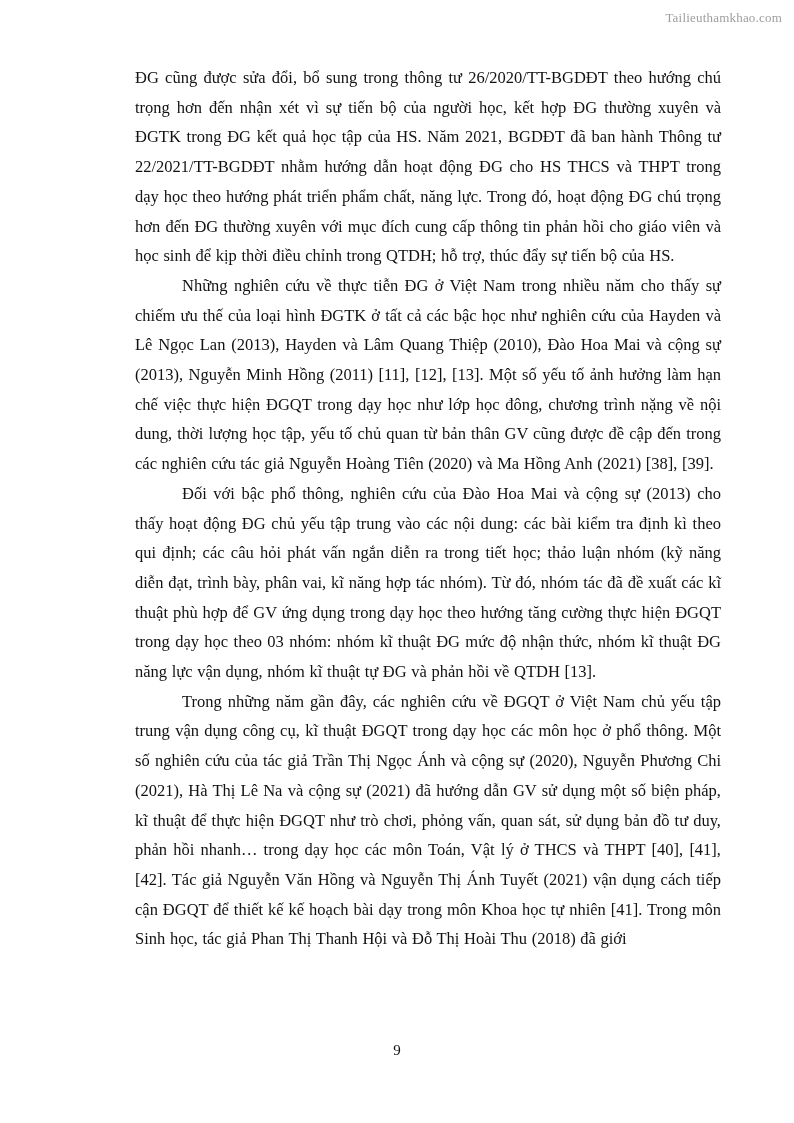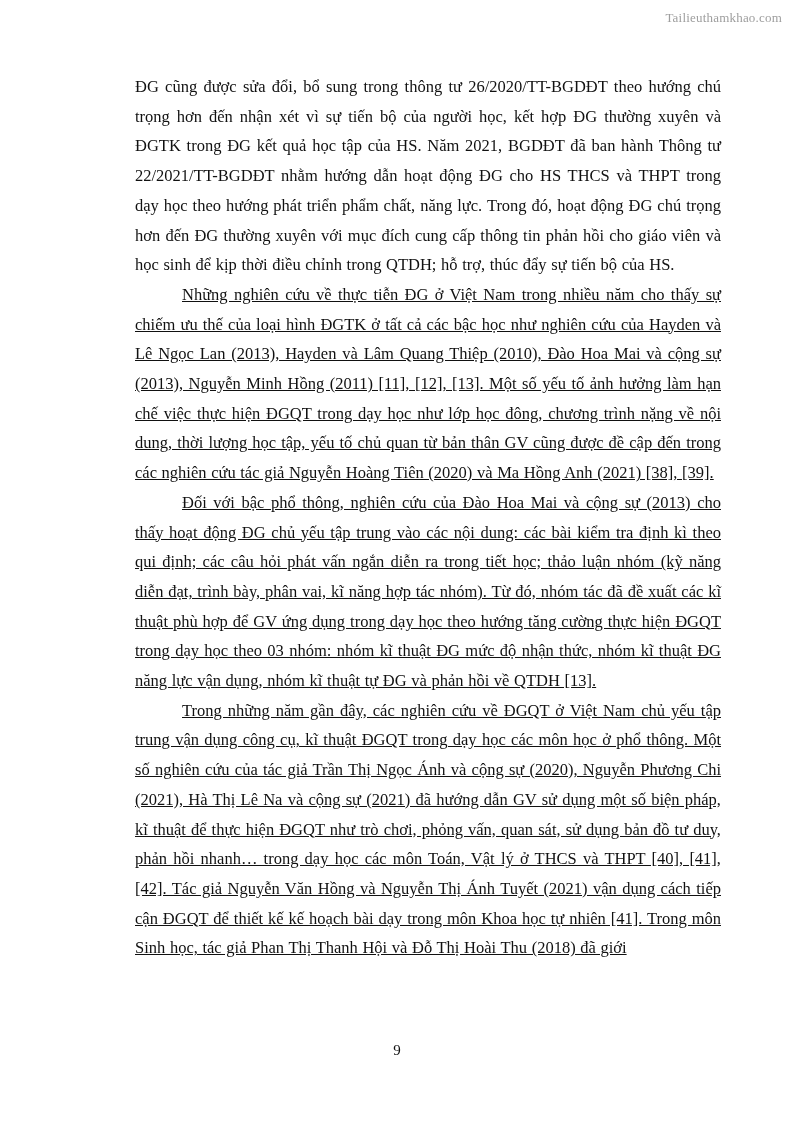--- a/index.html
+++ b/index.html
@@ -20,36 +20,35 @@
     position: absolute;
     top: 10px;
     right: 12px;
     font-family: Liberation Serif, serif;
     font-size: 13px;
     color: #9e9e9e;
     letter-spacing: 0.2px;
   }
   .content {
     position: absolute;
-    top: 72px;
+    top: 63px;
     left: 135px;
     width: 586px;
   }
   .content p {
     margin: 0;
     padding: 0;
     font-size: 16.5px;
     line-height: 29.7px;
     text-align: justify;
     text-justify: inter-word;
     word-spacing: 0.5px;
   }
   .content p.indent {
     text-indent: 47px;
-    text-decoration: underline;
   }
   .page-number {
     position: absolute;
     left: 0;
     width: 100%;
     top: 1042px;
     text-align: center;
     font-size: 15px;
     color: #111111;
   }

